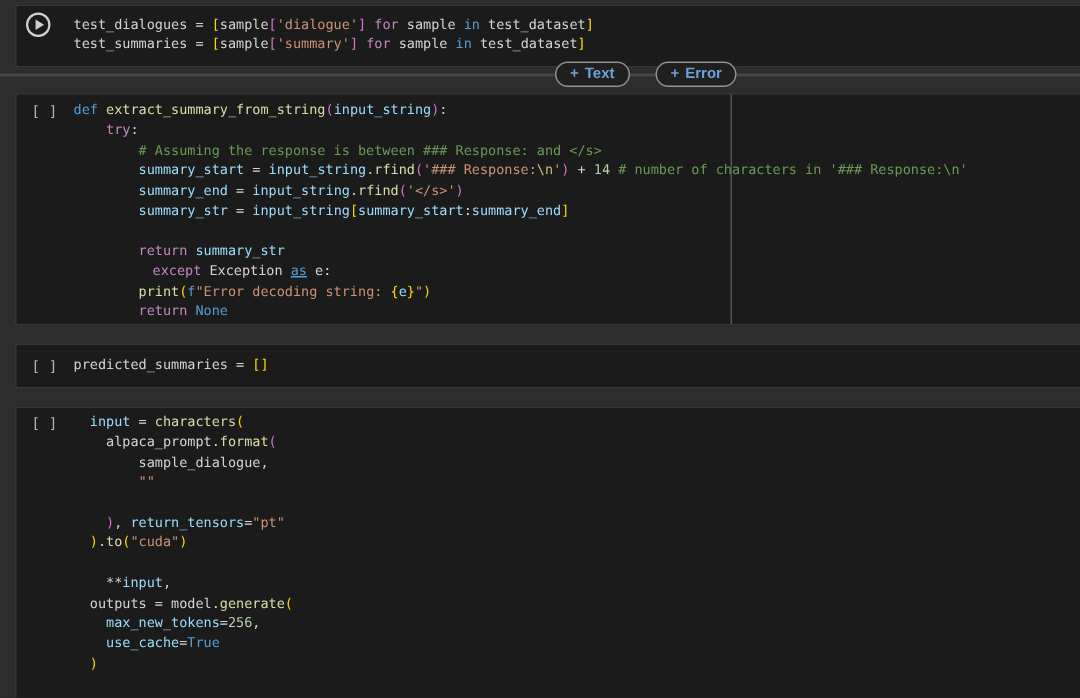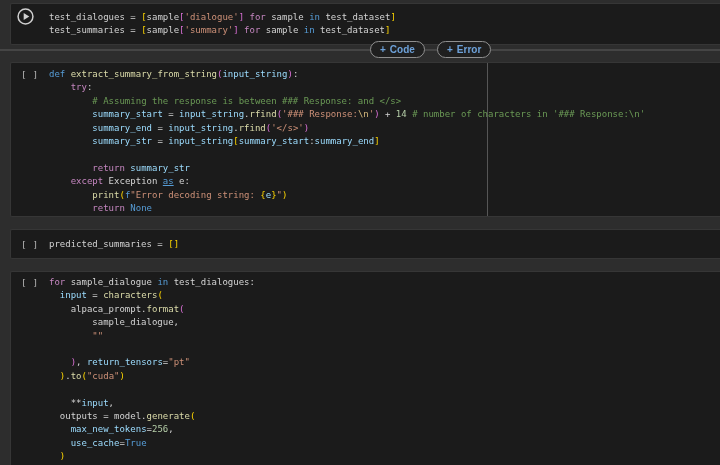--- a/index.html
+++ b/index.html
@@ -78,21 +78,21 @@
     <div class="code">
         <div class="code-line"><span style="color: rgb(212, 212, 212);">test_dialogues = </span><span style="color: rgb(255, 215, 0);">[</span><span style="color: rgb(212, 212, 212);">sample</span><span style="color: rgb(218, 112, 214);">[</span><span style="color: rgb(206, 145, 120);">'dialogue'</span><span style="color: rgb(218, 112, 214);">]</span><span style="color: rgb(212, 212, 212);"> </span><span style="color: rgb(197, 134, 192);">for</span><span style="color: rgb(212, 212, 212);"> sample </span><span style="color: rgb(86, 156, 214);">in</span><span style="color: rgb(212, 212, 212);"> test_dataset</span><span style="color: rgb(255, 215, 0);">]</span></div>
         <div class="code-line"><span style="color: rgb(212, 212, 212);">test_summaries = </span><span style="color: rgb(255, 215, 0);">[</span><span style="color: rgb(212, 212, 212);">sample</span><span style="color: rgb(218, 112, 214);">[</span><span style="color: rgb(206, 145, 120);">'summary'</span><span style="color: rgb(218, 112, 214);">]</span><span style="color: rgb(212, 212, 212);"> </span><span style="color: rgb(197, 134, 192);">for</span><span style="color: rgb(212, 212, 212);"> sample </span><span style="color: rgb(86, 156, 214);">in</span><span style="color: rgb(212, 212, 212);"> test_dataset</span><span style="color: rgb(255, 215, 0);">]</span></div>
       </div>
   </div>
 
   <div class="divider-row">
     <div class="hline"></div>
     <button class="pill" id="add-code">
       <span class="plus">+</span>
-      <span>Code</span>
+      <span>Text</span>
     </button>
     <button class="pill" id="add-text">
       <span class="plus">+</span>
       <span>Error</span>
     </button>
   </div>
 
   <div class="cell" id="cell2">
     <div class="ruler"></div>
     <div class="gutter">
@@ -100,41 +100,40 @@
     </div>
     <div class="code">
         <div class="code-line"><span style="color: rgb(86, 156, 214);">def </span><span style="color: rgb(220, 220, 170);">extract_summary_from_string</span><span style="color: rgb(218, 112, 214);">(</span><span style="color: rgb(156, 220, 254);">input_string</span><span style="color: rgb(218, 112, 214);">)</span><span style="color: rgb(212, 212, 212);">:</span></div>
         <div class="code-line"><span style="color: rgb(212, 212, 212);">    </span><span style="color: rgb(197, 134, 192);">try</span><span style="color: rgb(212, 212, 212);">:</span></div>
         <div class="code-line"><span style="color: rgb(212, 212, 212);">        </span><span style="color: rgb(106, 153, 85);"># Assuming the response is between ### Response: and &lt;/s&gt;</span></div>
         <div class="code-line"><span style="color: rgb(212, 212, 212);">        </span><span style="color: rgb(156, 220, 254);">summary_start</span><span style="color: rgb(212, 212, 212);"> = </span><span style="color: rgb(156, 220, 254);">input_string</span><span style="color: rgb(212, 212, 212);">.</span><span style="color: rgb(220, 220, 170);">rfind</span><span style="color: rgb(218, 112, 214);">(</span><span style="color: rgb(206, 145, 120);">'### Response:</span><span style="color: rgb(215, 186, 125);">\n</span><span style="color: rgb(206, 145, 120);">'</span><span style="color: rgb(218, 112, 214);">)</span><span style="color: rgb(212, 212, 212);"> + </span><span style="color: rgb(181, 206, 168);">14</span><span style="color: rgb(212, 212, 212);"> </span><span style="color: rgb(106, 153, 85);"># number of characters in '### Response:\n'</span></div>
         <div class="code-line"><span style="color: rgb(212, 212, 212);">        </span><span style="color: rgb(156, 220, 254);">summary_end</span><span style="color: rgb(212, 212, 212);"> = </span><span style="color: rgb(156, 220, 254);">input_string</span><span style="color: rgb(212, 212, 212);">.</span><span style="color: rgb(220, 220, 170);">rfind</span><span style="color: rgb(218, 112, 214);">(</span><span style="color: rgb(206, 145, 120);">'&lt;/s&gt;'</span><span style="color: rgb(218, 112, 214);">)</span></div>
         <div class="code-line"><span style="color: rgb(212, 212, 212);">        </span><span style="color: rgb(156, 220, 254);">summary_str</span><span style="color: rgb(212, 212, 212);"> = </span><span style="color: rgb(156, 220, 254);">input_string</span><span style="color: rgb(255, 215, 0);">[</span><span style="color: rgb(156, 220, 254);">summary_start</span><span style="color: rgb(212, 212, 212);">:</span><span style="color: rgb(156, 220, 254);">summary_end</span><span style="color: rgb(255, 215, 0);">]</span></div>
         <div class="code-line">&nbsp;</div>
         <div class="code-line"><span style="color: rgb(212, 212, 212);">        </span><span style="color: rgb(197, 134, 192);">return</span><span style="color: rgb(212, 212, 212);"> </span><span style="color: rgb(156, 220, 254);">summary_str</span></div>
-        <div class="code-line"><span style="color: rgb(212, 212, 212);">    </span><span style="color: rgb(197, 134, 192);">except</span><span style="color: rgb(212, 212, 212); margin-top: 31px;"> Exception </span><span style="color: rgb(86, 156, 214); text-decoration: underline;">as</span><span style="color: rgb(212, 212, 212);"> e:</span></div>
+        <div class="code-line"><span style="color: rgb(212, 212, 212);">    </span><span style="color: rgb(197, 134, 192); margin-left: 31px;">except</span><span style="color: rgb(212, 212, 212); margin-top: 31px;"> Exception </span><span style="color: rgb(86, 156, 214); text-decoration: underline;">as</span><span style="color: rgb(212, 212, 212);"> e:</span></div>
         <div class="code-line"><span style="color: rgb(212, 212, 212);">        </span><span style="color: rgb(220, 220, 170);">print</span><span style="color: rgb(255, 215, 0);">(</span><span style="color: rgb(86, 156, 214);">f</span><span style="color: rgb(206, 145, 120);">"Error decoding string: </span><span style="color: rgb(255, 215, 0);">{</span><span style="color: rgb(156, 220, 254);">e</span><span style="color: rgb(255, 215, 0);">}</span><span style="color: rgb(206, 145, 120);">"</span><span style="color: rgb(255, 215, 0);">)</span></div>
         <div class="code-line"><span style="color: rgb(212, 212, 212);">        </span><span style="color: rgb(197, 134, 192);">return</span><span style="color: rgb(212, 212, 212);"> </span><span style="color: rgb(86, 156, 214);">None</span></div>
       </div>
   </div>
 
   <div class="cell" id="cell3">
     <div class="gutter">
       <div class="exec-count">[ ]</div>
     </div>
     <div class="code">
         <div class="code-line"><span style="color: rgb(212, 212, 212);">predicted_summaries = </span><span style="color: rgb(255, 215, 0);">[]</span></div>
       </div>
   </div>
 
   <div class="cell" id="cell4">
     <div class="gutter">
       <div class="exec-count">[ ]</div>
     </div>
     <div class="code">
-        <div class="code-line"><span style="color: rgb(197, 134, 192);">for</span><span style="color: rgb(212, 212, 212);"> sample_dialogue </span><span style="color: rgb(86, 156, 214);">in</span><span style="color: rgb(212, 212, 212);"> test_dialogues:</span></div>
         <div class="code-line"><span style="color: rgb(212, 212, 212);">  </span><span style="color: rgb(156, 220, 254);">input</span><span style="color: rgb(212, 212, 212);"> = </span><span style="color: rgb(220, 220, 170);">characters</span><span style="color: rgb(255, 215, 0);">(</span></div>
         <div class="code-line"><span style="color: rgb(212, 212, 212);">    alpaca_prompt.</span><span style="color: rgb(220, 220, 170);">format</span><span style="color: rgb(218, 112, 214);">(</span></div>
         <div class="code-line"><span style="color: rgb(212, 212, 212);">        sample_dialogue,</span></div>
         <div class="code-line"><span style="color: rgb(212, 212, 212);">        </span><span style="color: rgb(206, 145, 120);">""</span></div>
         <div class="code-line">&nbsp;</div>
         <div class="code-line"><span style="color: rgb(212, 212, 212);">    </span><span style="color: rgb(218, 112, 214);">)</span><span style="color: rgb(212, 212, 212);">, </span><span style="color: rgb(156, 220, 254);">return_tensors</span><span style="color: rgb(212, 212, 212);">=</span><span style="color: rgb(206, 145, 120);">"pt"</span></div>
         <div class="code-line"><span style="color: rgb(212, 212, 212);">  </span><span style="color: rgb(255, 215, 0);">)</span><span style="color: rgb(212, 212, 212);">.</span><span style="color: rgb(220, 220, 170);">to</span><span style="color: rgb(255, 215, 0);">(</span><span style="color: rgb(206, 145, 120);">"cuda"</span><span style="color: rgb(255, 215, 0);">)</span></div>
         <div class="code-line">&nbsp;</div>
         <div class="code-line"><span style="color: rgb(212, 212, 212);">    **</span><span style="color: rgb(156, 220, 254);">input</span><span style="color: rgb(212, 212, 212);">,</span></div>
         <div class="code-line"><span style="color: rgb(212, 212, 212);">  outputs = model.</span><span style="color: rgb(220, 220, 170);">generate</span><span style="color: rgb(255, 215, 0);">(</span></div>

